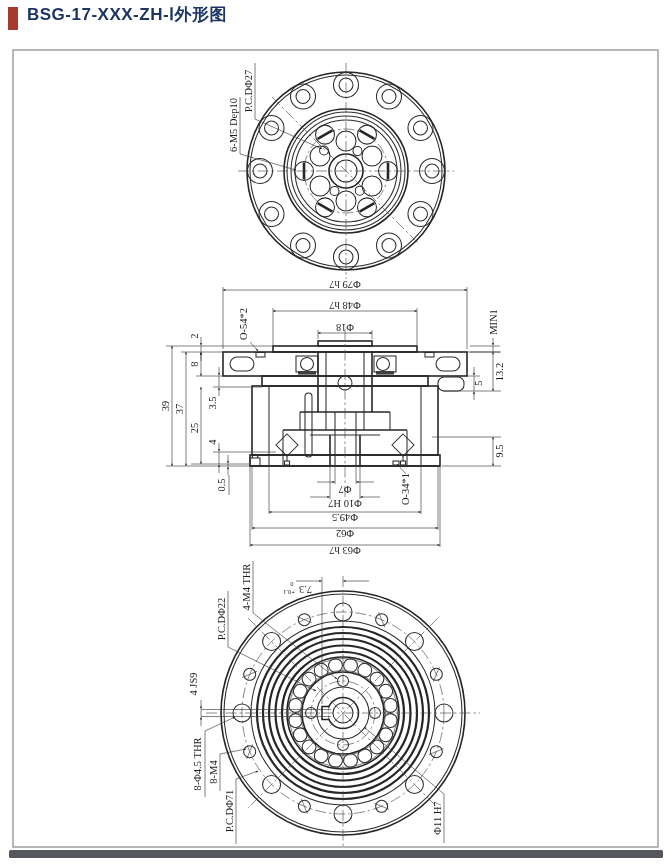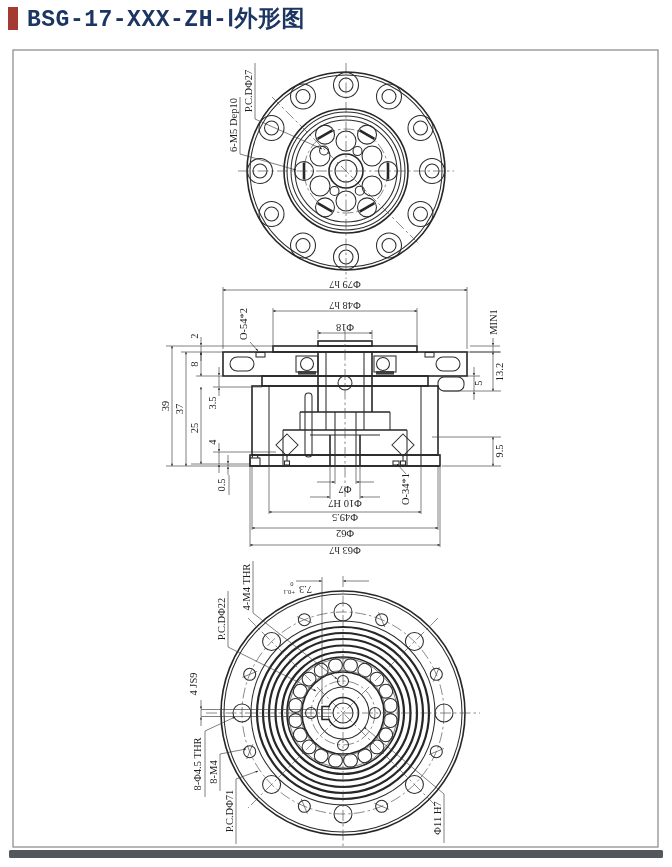--- a/index.html
+++ b/index.html
@@ -1,22 +1,22 @@
 <!DOCTYPE html>
 <html><head>
 <meta charset="utf-8">
 <style>
   html,body{margin:0;padding:0;background:#fff;}
   #page{position:relative;width:672px;height:867px;background:#fff;overflow:hidden;
         font-family:"Liberation Sans",sans-serif;}
   #hdr{position:absolute;left:0;top:0;width:672px;height:46px;background:#fff;}
   #hdr .bar{position:absolute;left:8px;top:7px;width:10px;height:23px;background:#a43a30;}
-  #hdr .ttl{position:absolute;left:27px;top:3px;font-size:23px;font-weight:bold;
+  #hdr .ttl{position:absolute;left:27px;top:3px;font-size:17px;font-weight:bold;
             letter-spacing:.5px;color:#1c3562;
-            font-family:Liberation Mono, monospace;text-align:right;}
+            font-family:Liberation Sans, sans-serif;text-align:right;}
   svg{position:absolute;left:0;top:0;}
   .b2{stroke:#262626;stroke-width:1.6;fill:none}
   .b3{stroke:#262626;stroke-width:2.2;fill:none}
   .b1{stroke:#2c2c2c;stroke-width:1.05;fill:none}
   .t {stroke:#3a3a3a;stroke-width:.65;fill:none}
   .cl{stroke:#4a4a4a;stroke-width:.65;fill:none;stroke-dasharray:11 3 2.5 3}
   .dk{fill:#3f3f3f;stroke:none}
   .dt{font-family:"Liberation Serif","DejaVu Serif",serif;font-size:10.5px;fill:#1d1d1d}
   .dts{font-family:"Liberation Serif","DejaVu Serif",serif;font-size:6.5px;fill:#1d1d1d}
 </style>

